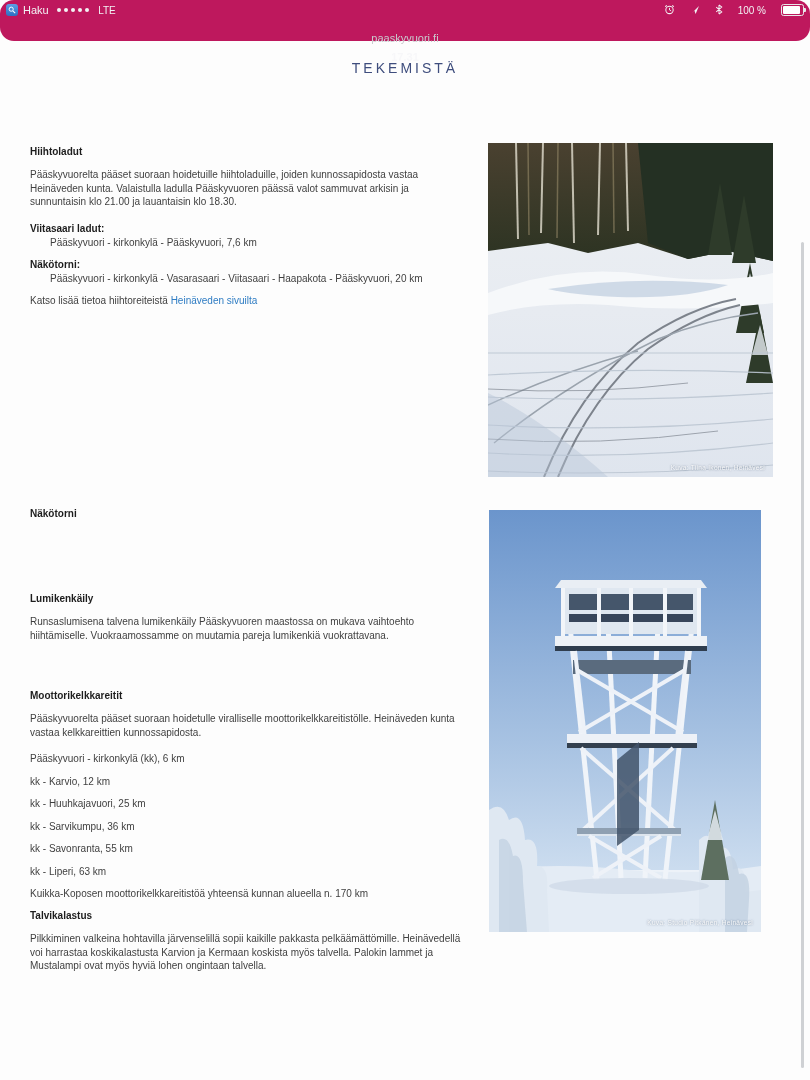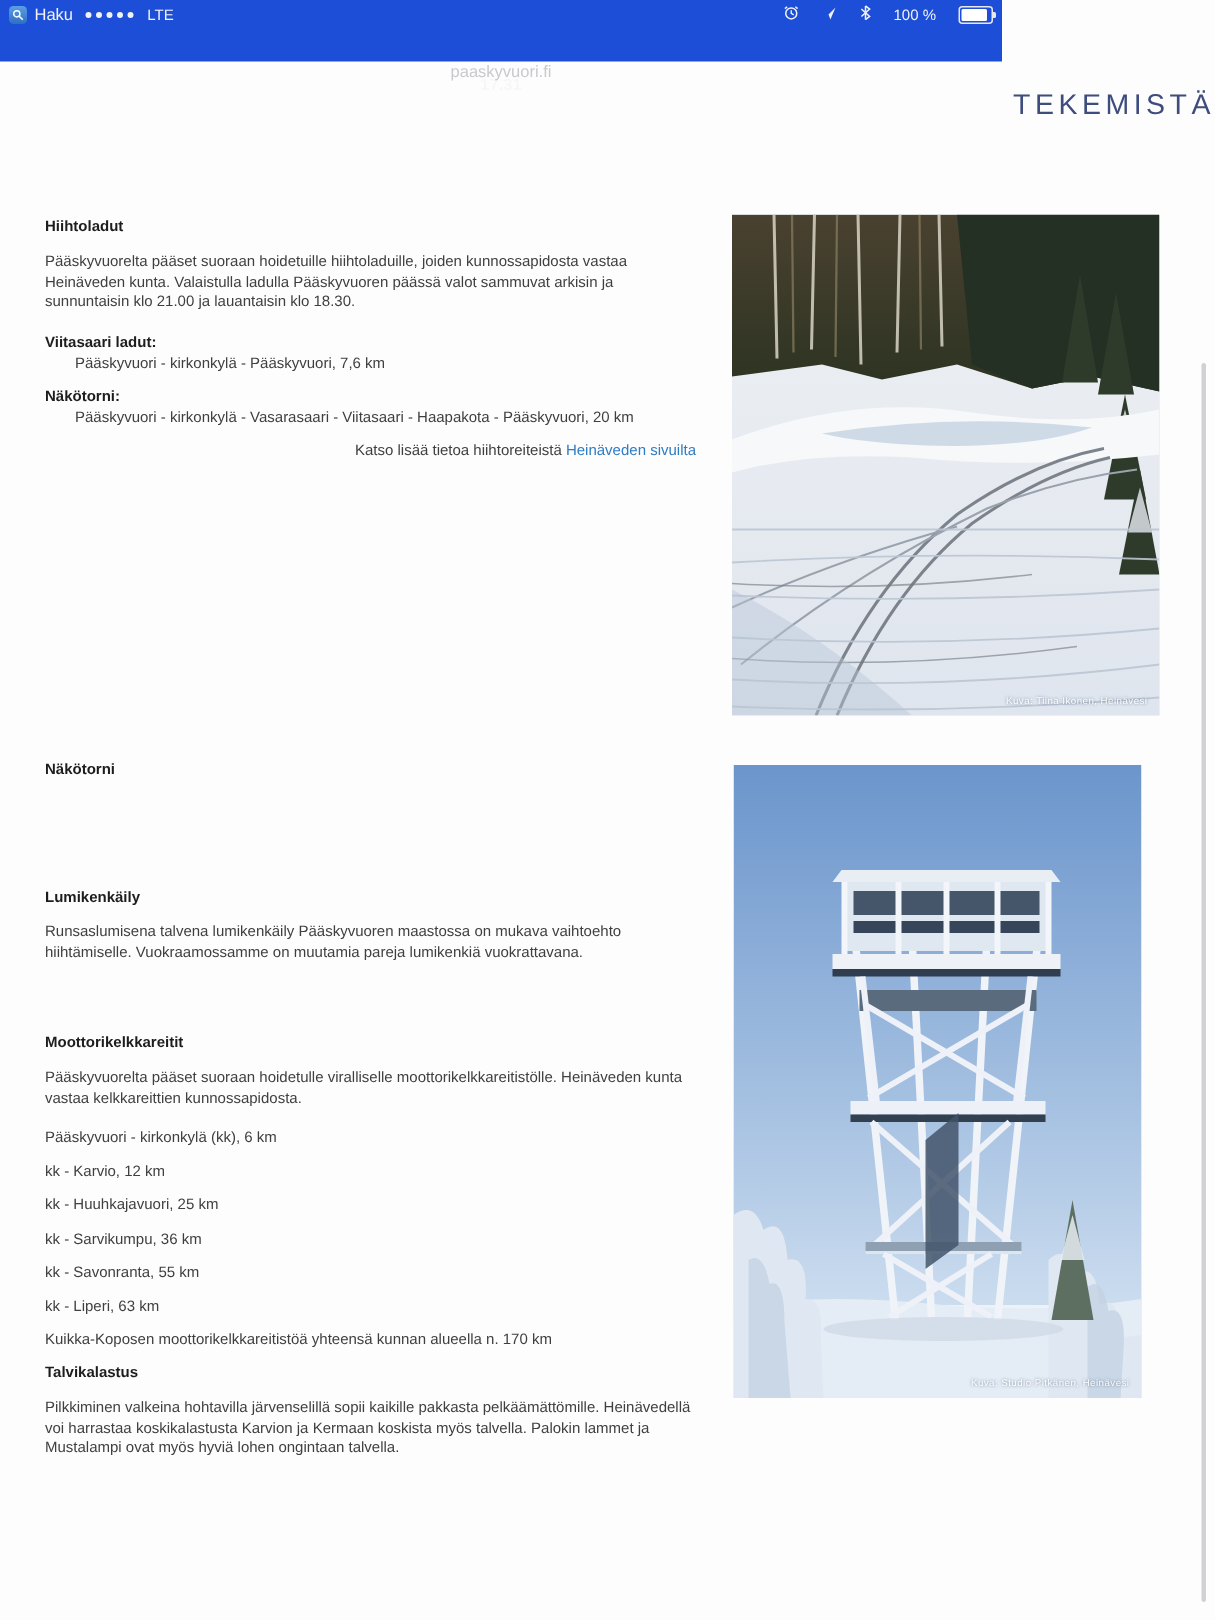--- a/index.html
+++ b/index.html
@@ -1,49 +1,49 @@
 <!DOCTYPE html>
 <html><head>
 <meta charset="utf-8">
 <style>
   html,body{margin:0;padding:0;background:#ffffff;}
   #screen{position:relative;width:810px;height:1080px;background:#fdfdfd;overflow:hidden;
           font-family:"Liberation Sans",sans-serif;}
 
   
-  .statusbar{position:absolute;left:0;top:0;width:668px;height:41px;background:#1d4ed8;color:#f4f4f6;}
+  .statusbar{position:absolute;left:0;top:0;width:810px;height:41px;background:#be185d;color:#f4f4f6;border-radius:14px;}
   .sb-row1{position:absolute;left:0;top:0;width:100%;height:20px;}
   .sb-left{position:absolute;left:6px;top:3px;display:flex;align-items:center;gap:5px;height:14px;}
   .app-icon{width:12px;height:12px;border-radius:3px;background:linear-gradient(#5b9fe6,#2d6fc2);
             display:flex;align-items:center;justify-content:center;}
   .sb-label{font-size:11px;color:#f2f2f4;}
   .dots{display:flex;gap:2.5px;align-items:center;margin-left:3px;}
   .dot{width:4.5px;height:4.5px;border-radius:50%;background:#f2f2f4;}
   .lte{font-size:10px;margin-left:4px;color:#f2f2f4;}
   .sb-time{position:absolute;left:0;right:0;top:4px;text-align:center;font-size:11px;font-weight:bold;color:#f7f7f9;margin-top:47px;}
   .sb-right{position:absolute;right:6px;top:3px;display:flex;align-items:center;gap:15px;height:14px;}
   .pct{font-size:10px;color:#f2f2f4;}
   .battery{position:relative;width:21px;height:10px;border:1px solid #e8e8ea;border-radius:2.5px;}
   .battery .fill{position:absolute;left:1px;top:1px;bottom:1px;width:17px;background:#ffffff;border-radius:1px;}
   .battery .nub{position:absolute;right:-3px;top:2.5px;width:2px;height:4px;background:#e8e8ea;border-radius:0 1px 1px 0;}
   .sb-row2{position:absolute;left:0;top:20px;width:100%;height:21px;text-align:center;}
-  .sb-url{display:inline-block;margin-top:22px;font-size:11px;color:#c9c9ce;text-align:right;}
-
-  
-  .page-title{position:absolute;left:0;right:0;top:60px;text-align:right;
-              font-size:19px;letter-spacing:3px;color:#3e4d7d;font-weight:500;}
+  .sb-url{display:inline-block;margin-top:12px;font-size:11px;color:#c9c9ce;text-align:right;}
+
+  
+  .page-title{position:absolute;left:0;right:0;top:60px;text-align:center;
+              font-size:14px;letter-spacing:3px;color:#3e4d7d;font-weight:500;}
 
   .col-left{position:absolute;left:30px;top:0;width:434px;color:#3f3f3f;}
   .sec{position:absolute;left:0;width:434px;}
   .sec h3{margin:0 0 11px 0;font-size:10px;font-weight:bold;color:#1d1d1d;}
   .sec p{margin:0 0 13px 0;font-size:10px;line-height:13.5px;color:#3f3f3f;}
   .sec .lbl{margin:0 0 1px 0;font-weight:bold;color:#1d1d1d;}
   .sec .rt{margin:0 0 8px 0;padding-left:20px;}
   .routes p{margin:0 0 9px 0;}
-  .linkline{margin-top:17px;font-size:10px;text-align:right;}
+  .linkline{margin-top:17px;font-size:10px;}
   a.inlink{color:#2e7cc3;text-decoration:none;}
 
   
   #sec-hiihtoladut{top:146px;}
   #sec-nakotorni{top:508px;}
   #sec-lumikenkaily{top:593px;}
   #sec-kelkkareitit{top:690px;}
   #sec-talvikalastus{top:910px;}
 
   

